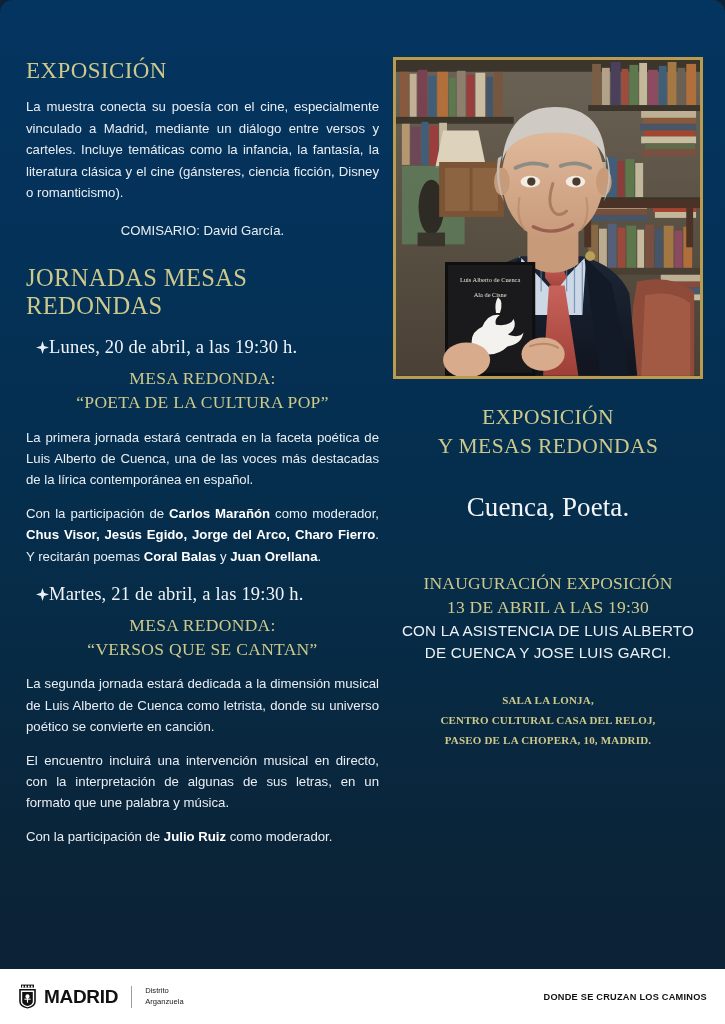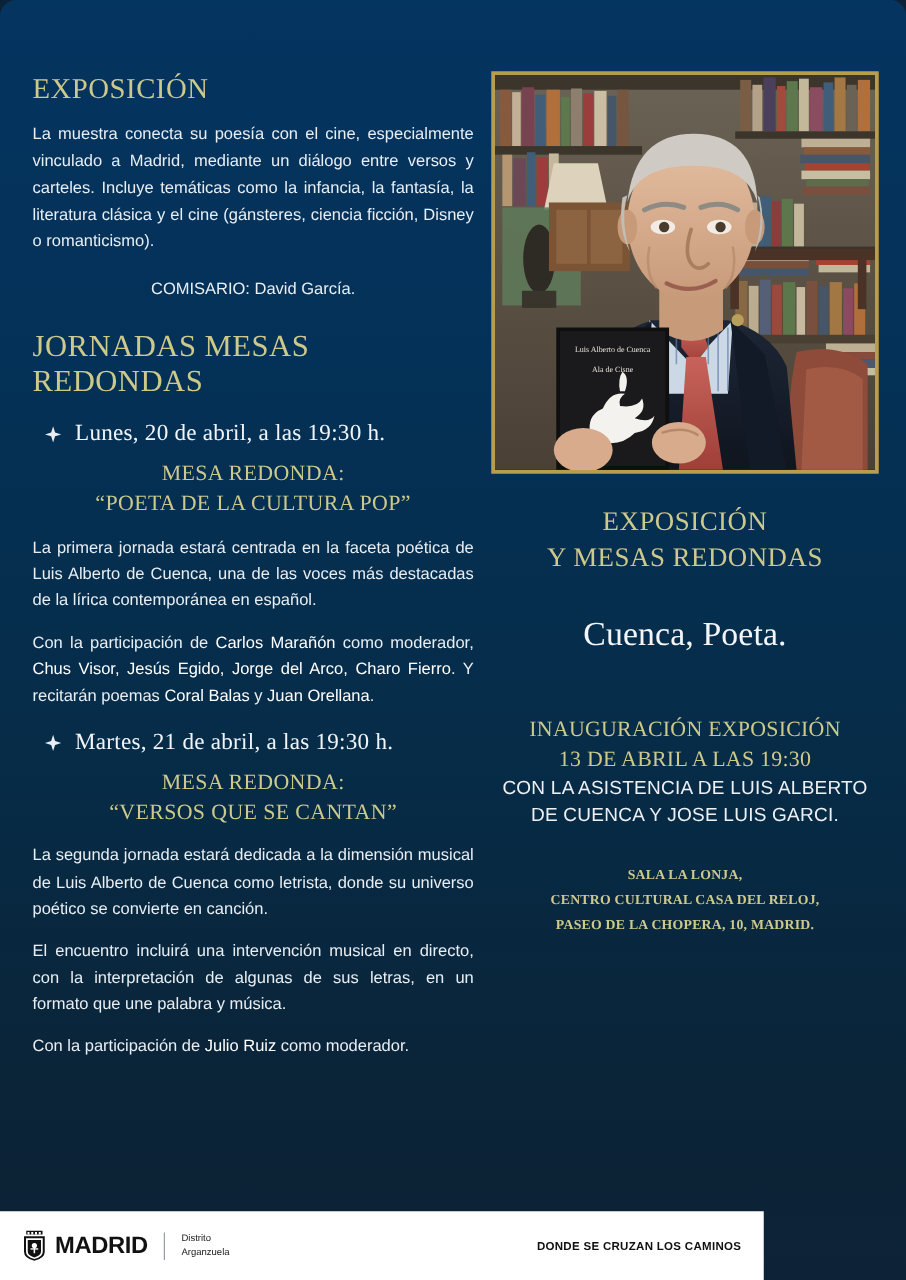--- a/index.html
+++ b/index.html
@@ -32,28 +32,27 @@
   }
   .h-gold.big { font-size:24.5px; }
   .body-p {
     color:#e9eef3;
     font-size:13.2px;
     line-height:1.62;
     text-align:justify;
     margin-top:12px;
     font-weight:300;
   }
-  .body-p b { font-weight:400; color:#ffffff; }
+  .body-p b { font-weight:700; color:#ffffff; }
   .comisario { margin-top:17px; text-align:center; }
 
   .section-gap { height:22px; }
 
   .day-row {
     display:flex; align-items:center;
-    gap:11px;
     margin-top:17px;
     padding-left:10px;
   }
   .diamond {
     width:13px; height:13px;
     flex:0 0 13px;
     background:#e8eef4;
     clip-path:polygon(50% 0%, 62% 38%, 100% 50%, 62% 62%, 50% 100%, 38% 62%, 0% 50%, 38% 38%);
   }
   .day-text {
@@ -127,21 +126,21 @@
     line-height:1.78;
     margin-top:28px;
     letter-spacing:.2px;
     font-weight:bold;
   }
 
   
   .footer {
     position:absolute;
     left:0; bottom:0;
-    width:611px; height:55px;
+    width:725px; height:55px;
     background:#ffffff;
     display:flex;
     align-items:center;
   }
   .footer-left {
     display:flex; align-items:center;
     gap:7px;
     margin-left:18px;
   }
   .shield { width:19px; height:25px; display:block; }

